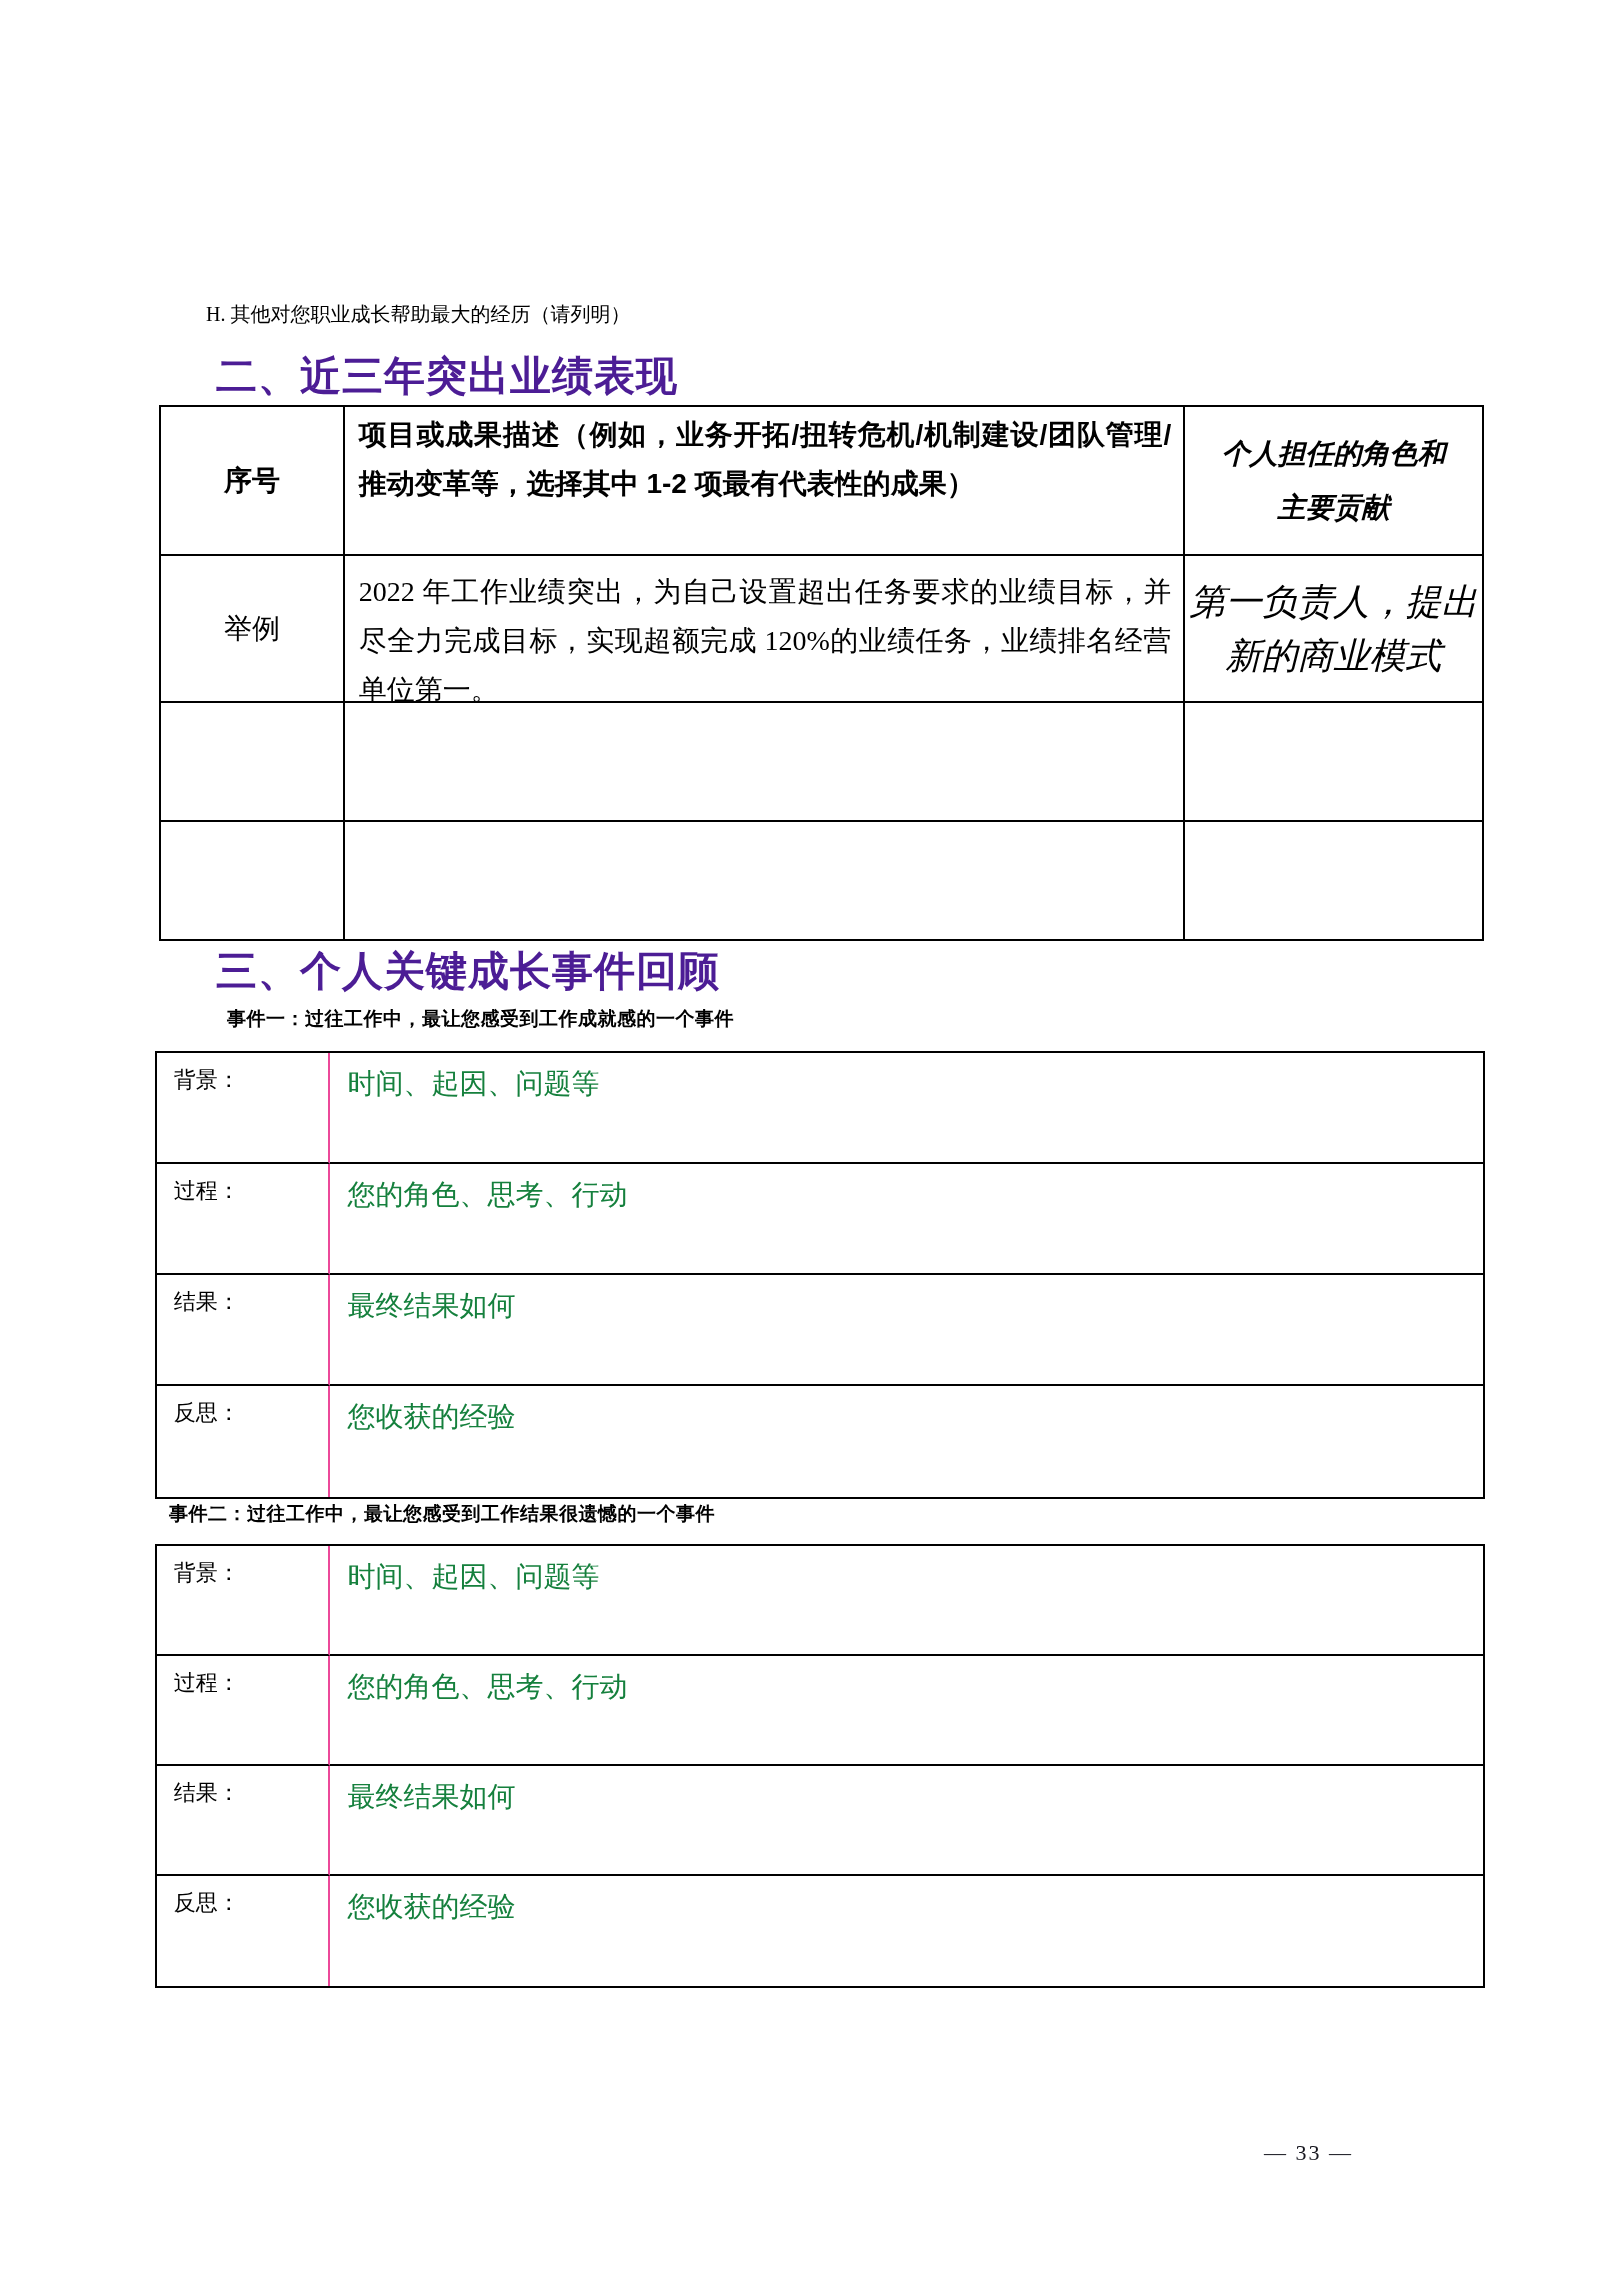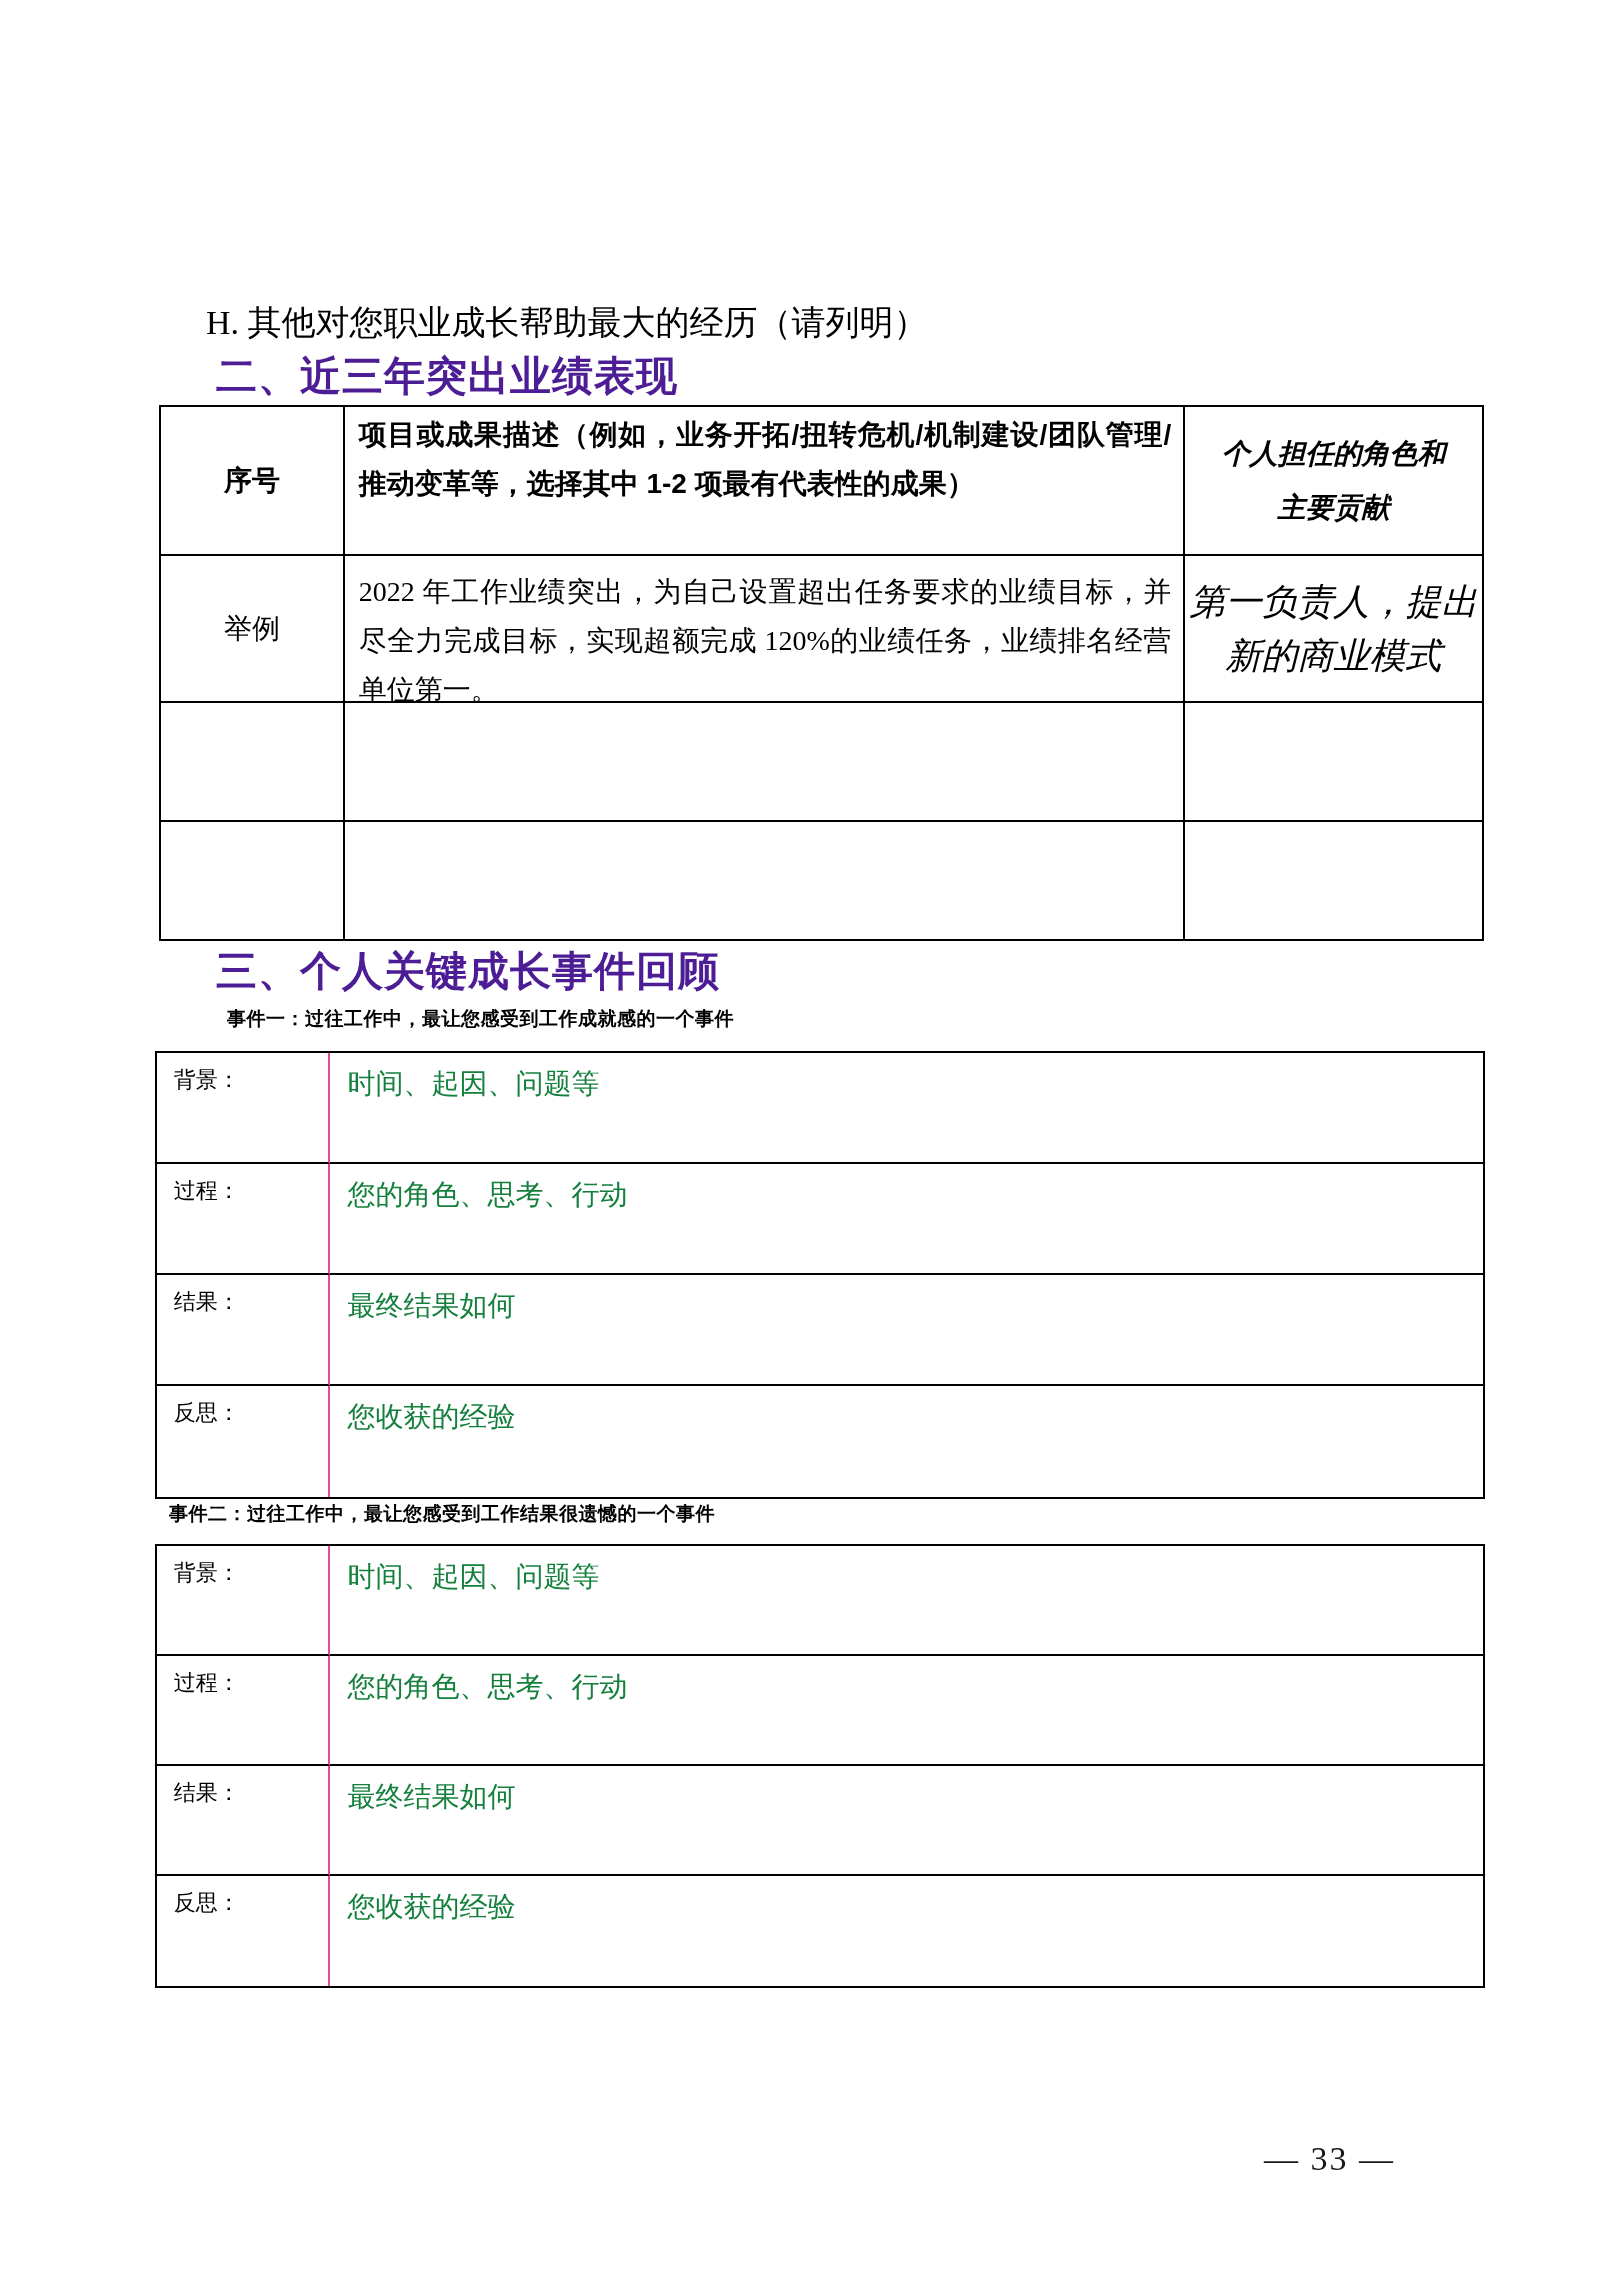--- a/index.html
+++ b/index.html
@@ -7,21 +7,21 @@
     position:relative;
     width:1621px; height:2293px;
     margin:0 auto;
     background:#ffffff;
     font-family:"Liberation Serif", serif;
     color:#000000;
     overflow:hidden;
   }
   .intro-line {
     position:absolute; left:206px; top:302px;
-    font-size:34px; line-height:1.25;
+    font-size:20px; line-height:1.25;
     white-space:pre;
   }
   .sec-heading {
     position:absolute;
     font-family:"Liberation Sans", sans-serif;
     font-weight:bold; font-size:41px; letter-spacing:1px;
     color:#4c1d95;
   }
   .h2 { left:216px; top:349px; }
   .h3 { left:216px; top:944px; }
@@ -98,21 +98,21 @@
     padding:11.8px 0 0 16.7px;
   }
   .evt-hint {
     font-size:28px;
     padding:11.8px 0 0 17.6px;
     color:#15803d;
   }
 
   .page-number {
     position:absolute; left:1264px; top:2140px;
-    font-size:34px; color:#17171f; letter-spacing:2px;
+    font-size:22px; color:#17171f; letter-spacing:2px;
   }
 </style>
 </head>
 <body>
 
 <div class="page">
 
   <div class="intro-line">H. 其他对您职业成长帮助最大的经历（请列明）</div>
 
   <div class="sec-heading h2">二、近三年突出业绩表现</div>

